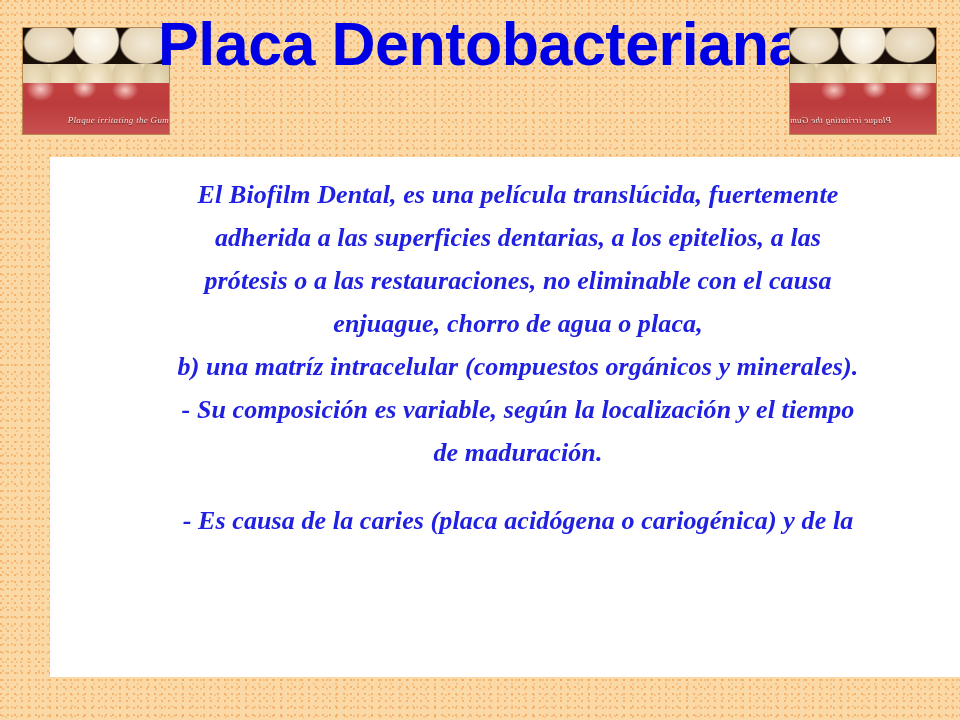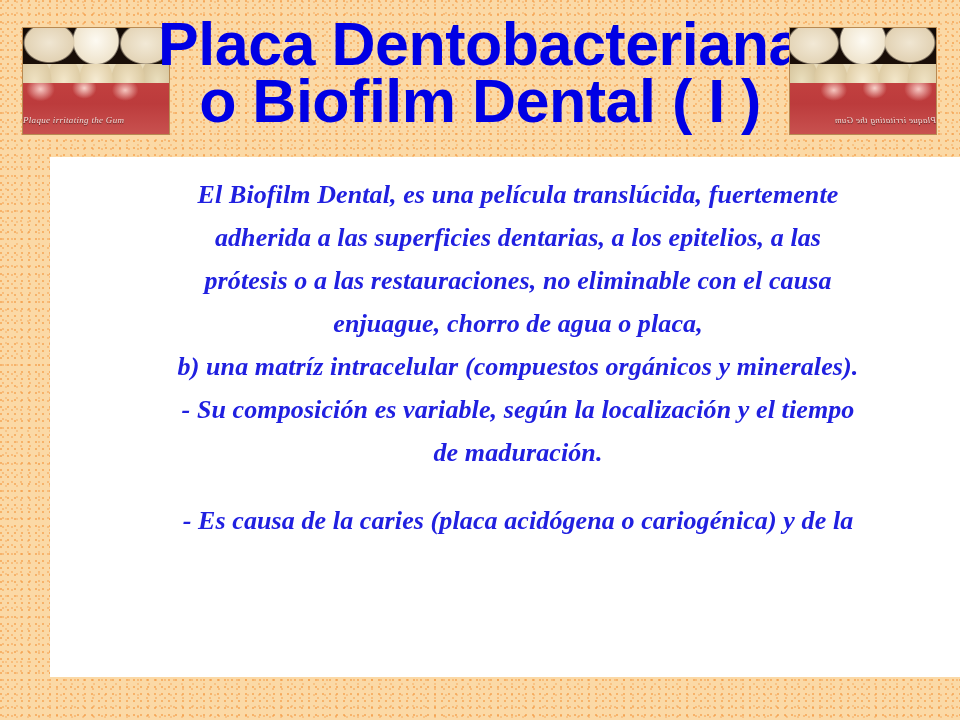--- a/index.html
+++ b/index.html
@@ -80,21 +80,21 @@
     background:
       radial-gradient(ellipse 14% 34% at 12% 12%, #f7c9c4 0%, rgba(200,60,60,0) 70%),
       radial-gradient(ellipse 12% 30% at 42% 10%, #f8d2cb 0%, rgba(200,60,60,0) 70%),
       radial-gradient(ellipse 13% 30% at 70% 14%, #f6c7c0 0%, rgba(200,60,60,0) 70%),
       linear-gradient(#c2403f 0%, #bc3b3c 40%, #c8514f 100%);
   }
   .ph-caption {
     position: absolute;
     left: 0; right: 0;
     bottom: 9px;
-    text-align: left;
+    text-align: right;
     color: #f3dcd8;
     font-family: "Liberation Serif", serif;
     font-style: italic;
     font-size: 9px;
     letter-spacing: 0.3px;
     text-shadow: 0 1px 1px rgba(0,0,0,0.55);
   }
 
   #title-block {
     position: absolute;
@@ -158,21 +158,20 @@
       <div class="photo-inner">
         <div class="ph-dark"></div>
         <div class="ph-teeth"></div>
         <div class="ph-gum"></div>
       </div>
       <div class="ph-caption">Plaque irritating the Gum</div>
     </div>
 
     <div id="title-block">
       <span id="title-line-1">Placa Dentobacteriana</span>
-      <span id="title-line-2">o Biofilm Dental ( I )</span>
     </div>
 
     <div class="tooth-photo" id="photo-right">
       <div class="photo-inner">
         <div class="ph-dark"></div>
         <div class="ph-teeth"></div>
         <div class="ph-gum"></div>
         <div class="ph-caption">Plaque irritating the Gum</div>
       </div>
     </div>

